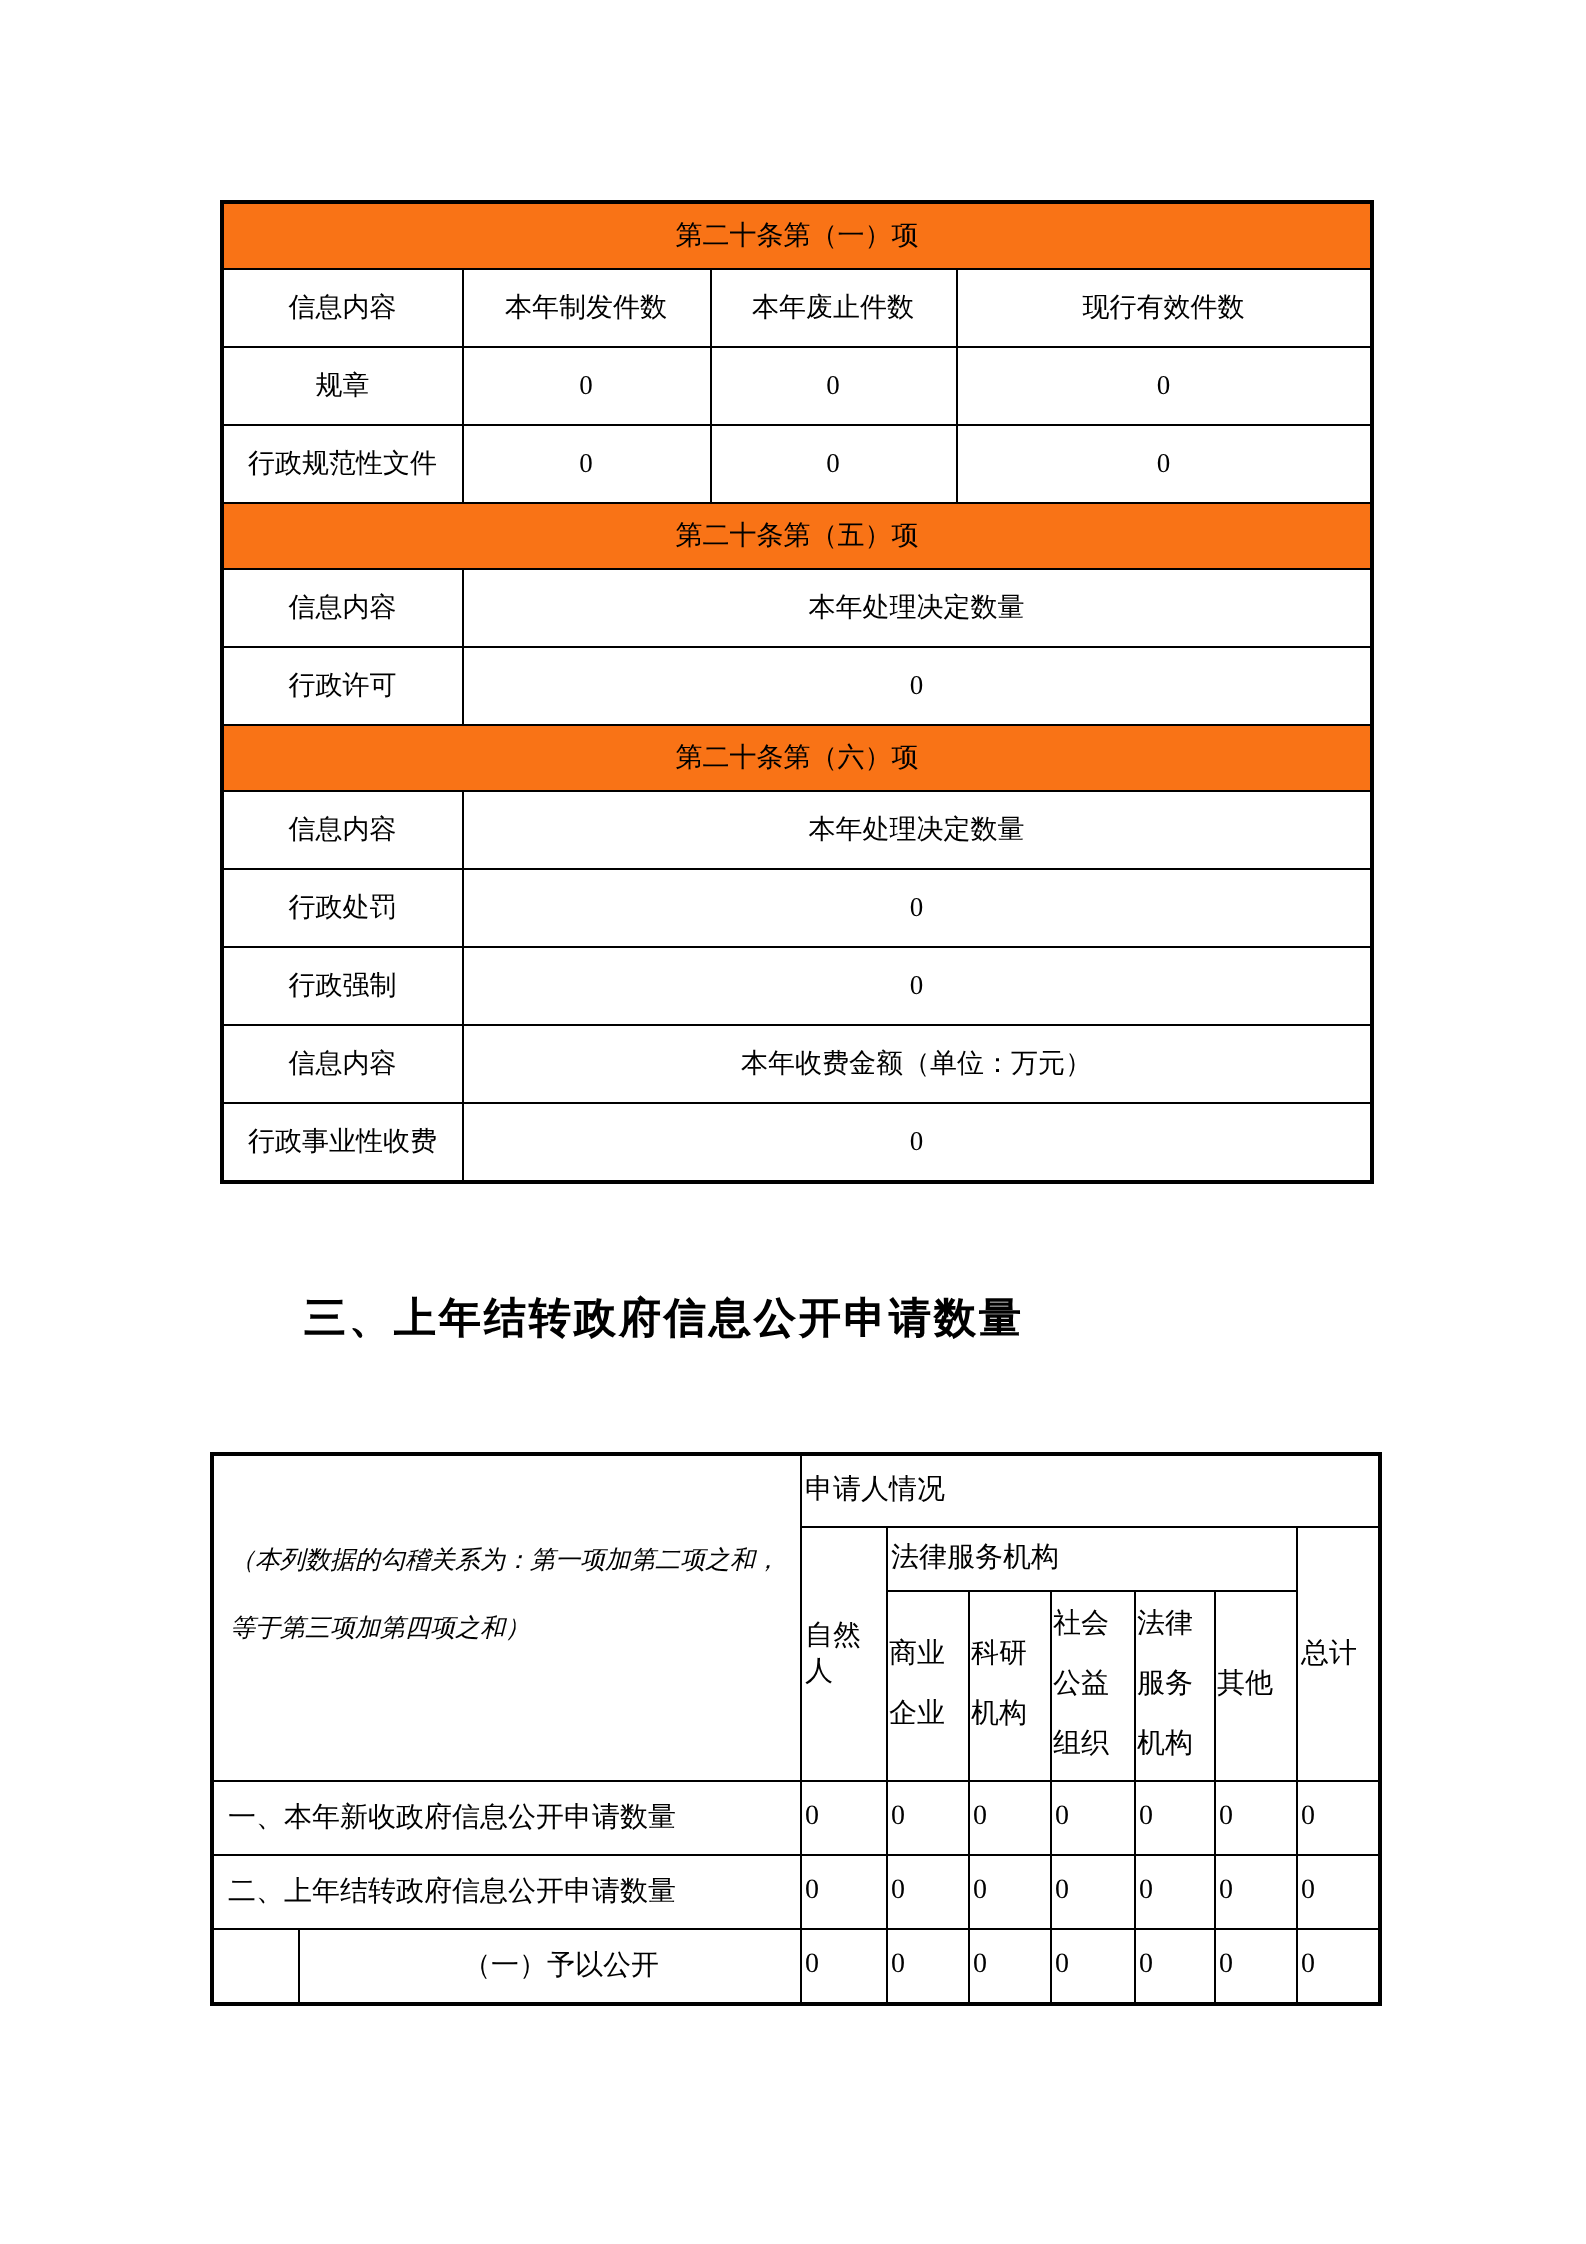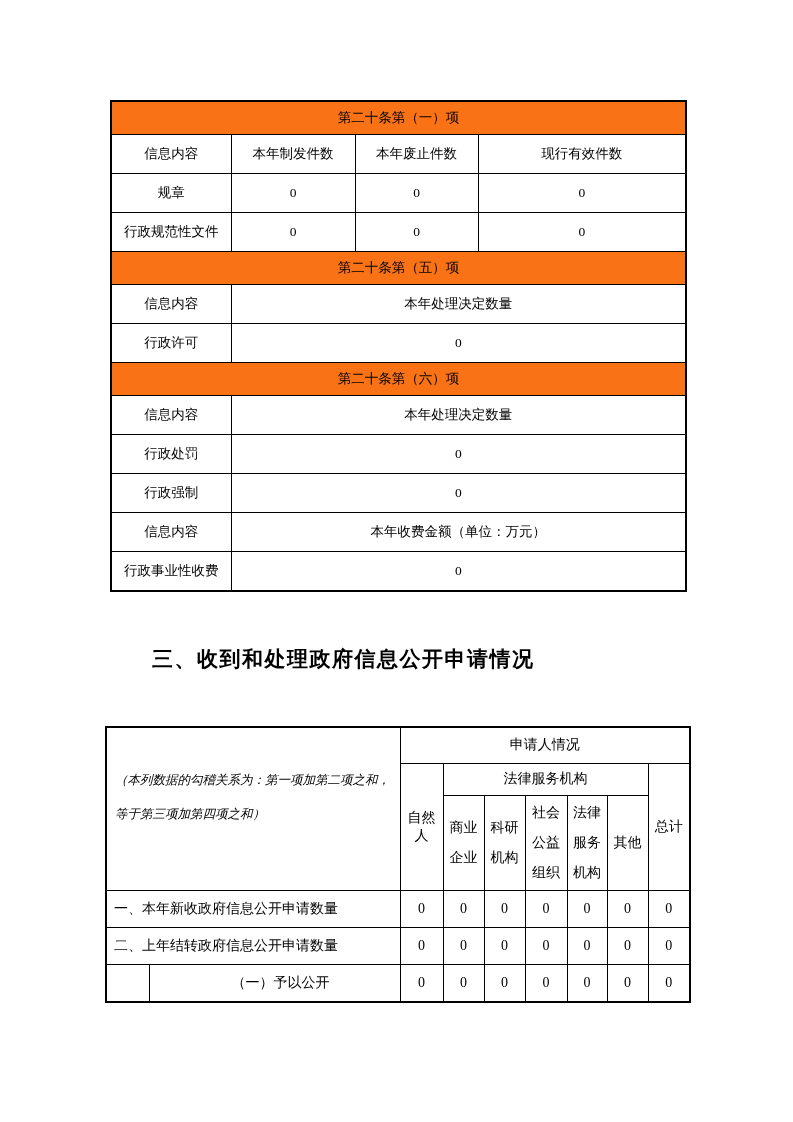--- a/index.html
+++ b/index.html
@@ -54,21 +54,21 @@
     position: absolute;
     left: 105px;
     top: 726px;
     width: 584px;
     border-collapse: collapse;
     table-layout: fixed;
     border: 2px solid #000;
   }
   table.app td {
     border: 1px solid #000;
-    text-align: center;
+    text-align: left;
     vertical-align: middle;
     font-size: 14px;
     padding: 0 2px;
     overflow: hidden;
   }
   table.app td.note {
     text-align: left;
     vertical-align: middle;
     font-style: italic;
     font-size: 12.5px;
@@ -148,21 +148,21 @@
         <td>信息内容</td>
         <td colspan="3">本年收费金额（单位：万元）</td>
       </tr>
       <tr class="row">
         <td>行政事业性收费</td>
         <td colspan="3">0</td>
       </tr>
     </tbody>
   </table>
 
-  <div class="heading">三、收到和处理政府信息公开申请情况</div>
+  <div class="heading">三、上年结转政府信息公开申请数量</div>
 
   <table class="app">
     <colgroup>
       <col style="width:43px">
         <col style="width:251px">
       <col style="width:43px">
         <col style="width:41px">
         <col style="width:41px">
       <col style="width:42px">
         <col style="width:40px">

